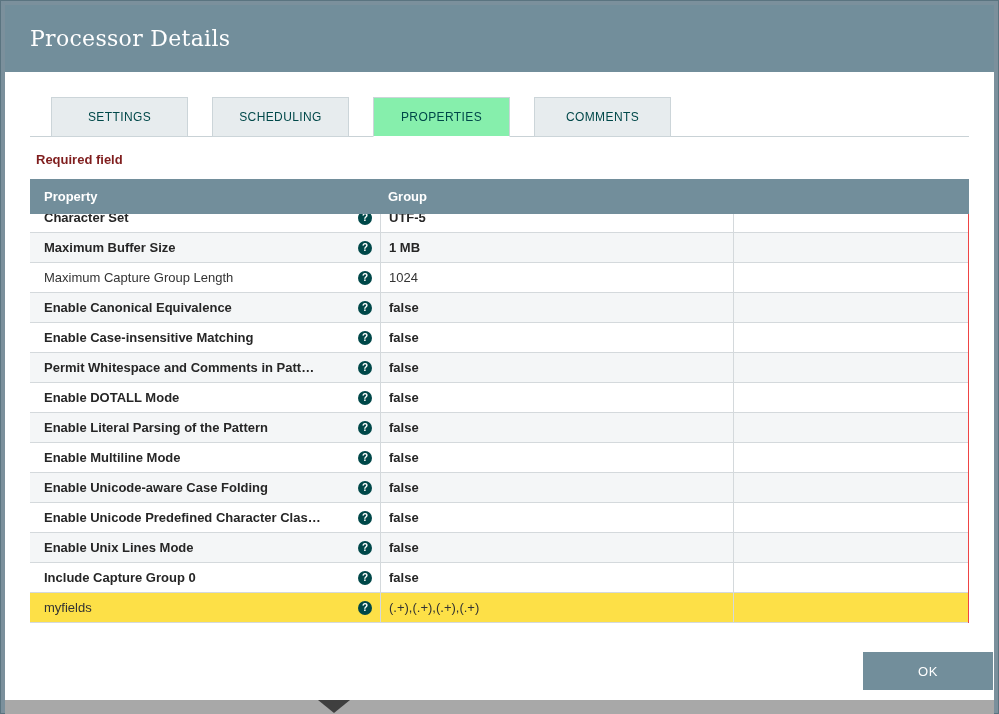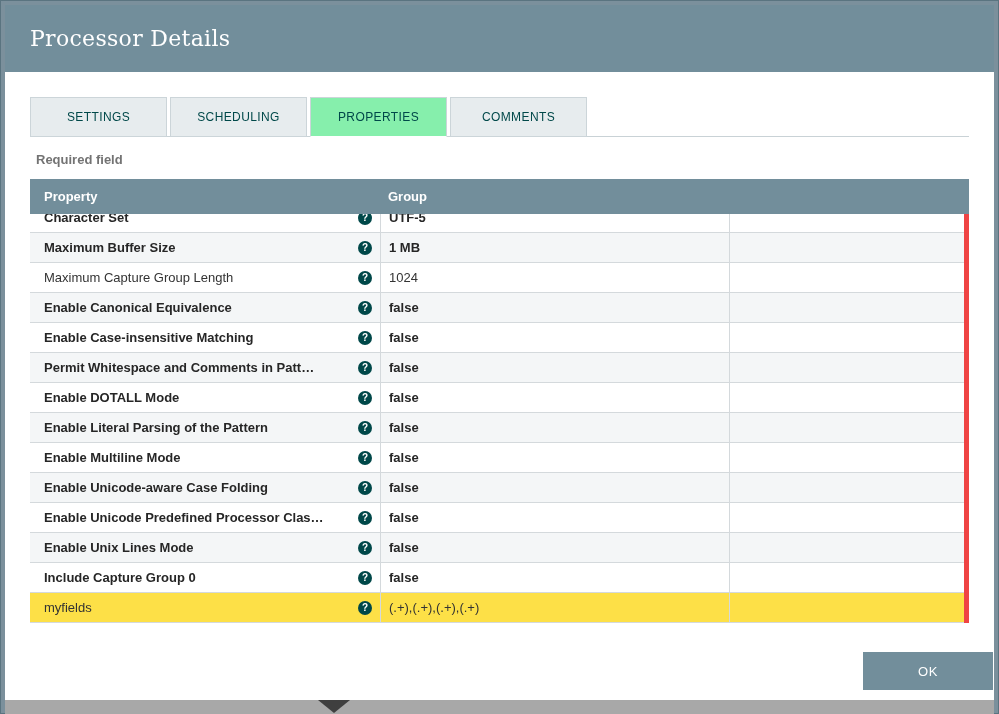--- a/index.html
+++ b/index.html
@@ -32,38 +32,38 @@
     font-family:"DejaVu Serif","Liberation Serif",serif;
     font-weight:normal;font-size:22px;letter-spacing:.3px;
   }
   .dialog-body{padding:25px 25px 0 25px;position:relative;}
   
   .tabs{display:flex;align-items:flex-end;border-bottom:1px solid #c9d2d6;}
   .tab{
     width:137px;height:40px;box-sizing:border-box;margin-right:3px;margin-bottom:-1px;
     border:1px solid #ccd5d9;background:#e7ecee;color:#004849;
     font-size:12px;letter-spacing:.4px;text-align:center;line-height:38px;
-    cursor:pointer;user-select:none;
+    cursor:pointer;user-select:none;margin-left:21px;
   }
   .tab.active{background:#86efac;border-bottom-color:#ffffff;}
   
   .required-field{
-    font-size:13px;font-weight:bold;color:#737373;margin:15px 0 12px 6px;
+    font-size:13px;font-weight:bold;color:#7f1d1d;margin:15px 0 12px 6px;
   }
   
   .ptable{width:939px;}
   .thead{
     display:grid;grid-template-columns:350px 1fr 235px;
     background:#728e9b;color:#ffffff;height:35px;align-items:center;
     font-size:13px;font-weight:bold;
   }
   .th-property{padding-left:14px;}
   .th-value{padding-left:8px;}
   .rows-viewport{
-    height:409px;overflow:hidden;border-right:5px solid #ef4444;box-sizing:border-box;
+    height:409px;overflow:hidden;border-right:1px solid #ef4444;box-sizing:border-box;
   }
   .rows-inner{margin-top:-11px;}
   .row{
     display:grid;grid-template-columns:350px 1fr 235px;height:30px;
     box-sizing:border-box;border-bottom:1px solid #d4d9dc;
     font-size:13px;color:#333333;background:#ffffff;
   }
   .row:nth-child(even){background:#f4f6f7;}
   .row.highlight{background:#fde047;}
   .cell{display:flex;align-items:center;height:100%;box-sizing:border-box;}
@@ -212,21 +212,21 @@
                 <span class="prop-name bold-text">Enable Unicode-aware Case Folding</span>
                 <span class="help-icon">?</span>
               </div>
               <div class="cell value">
                 <span class="bold-text">false</span>
               </div>
               <div class="cell empty"></div>
             </div>
             <div class="row">
               <div class="cell prop">
-                <span class="prop-name bold-text">Enable Unicode Predefined Processor Clas…</span>
+                <span class="prop-name bold-text">Enable Unicode Predefined Character Clas…</span>
                 <span class="help-icon">?</span>
               </div>
               <div class="cell value">
                 <span class="bold-text">false</span>
               </div>
               <div class="cell empty"></div>
             </div>
             <div class="row">
               <div class="cell prop">
                 <span class="prop-name bold-text">Enable Unix Lines Mode</span>

